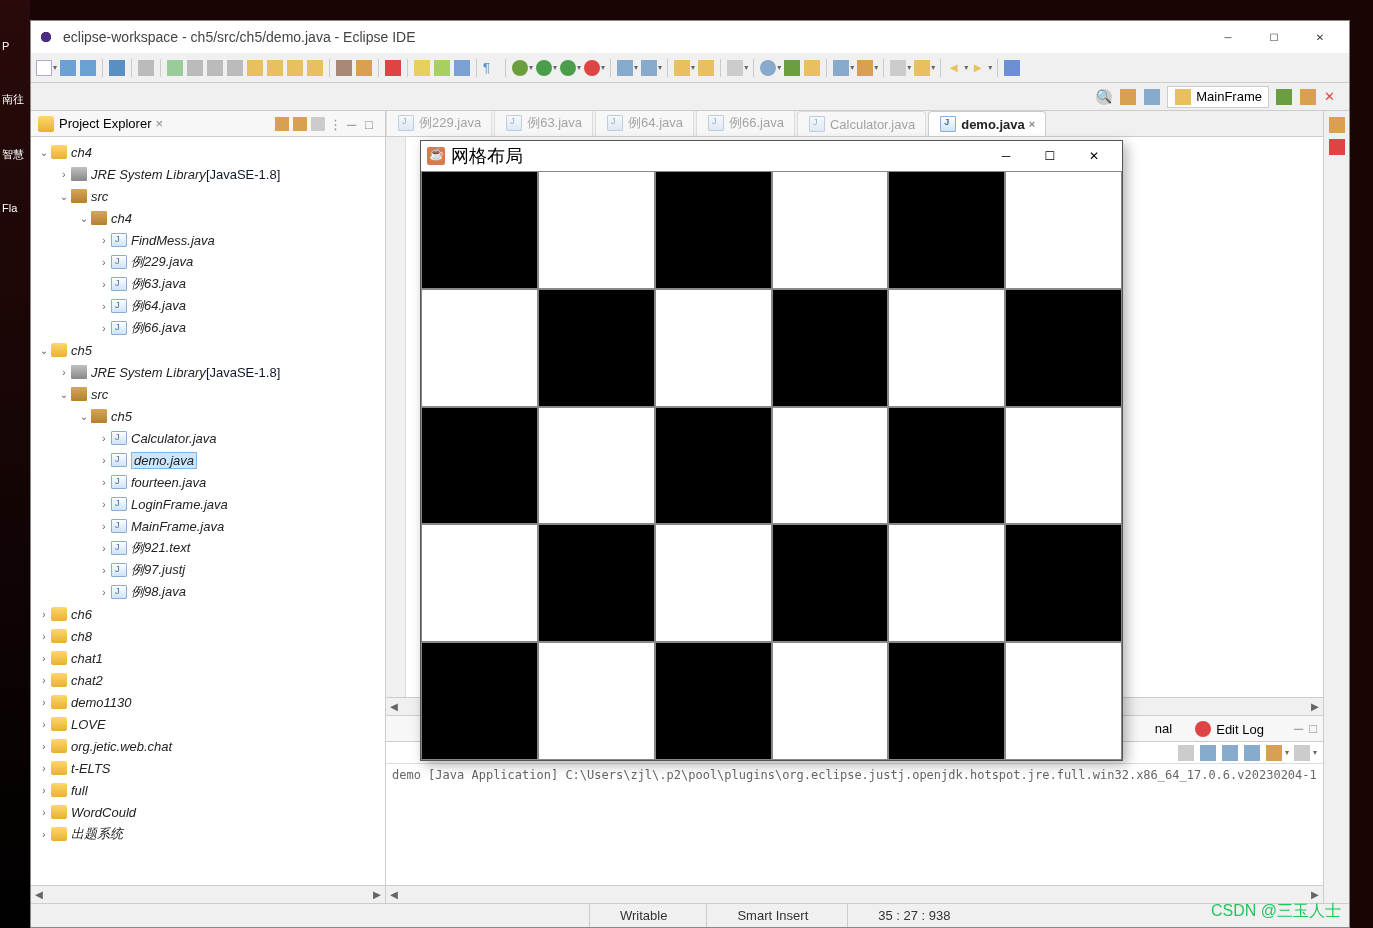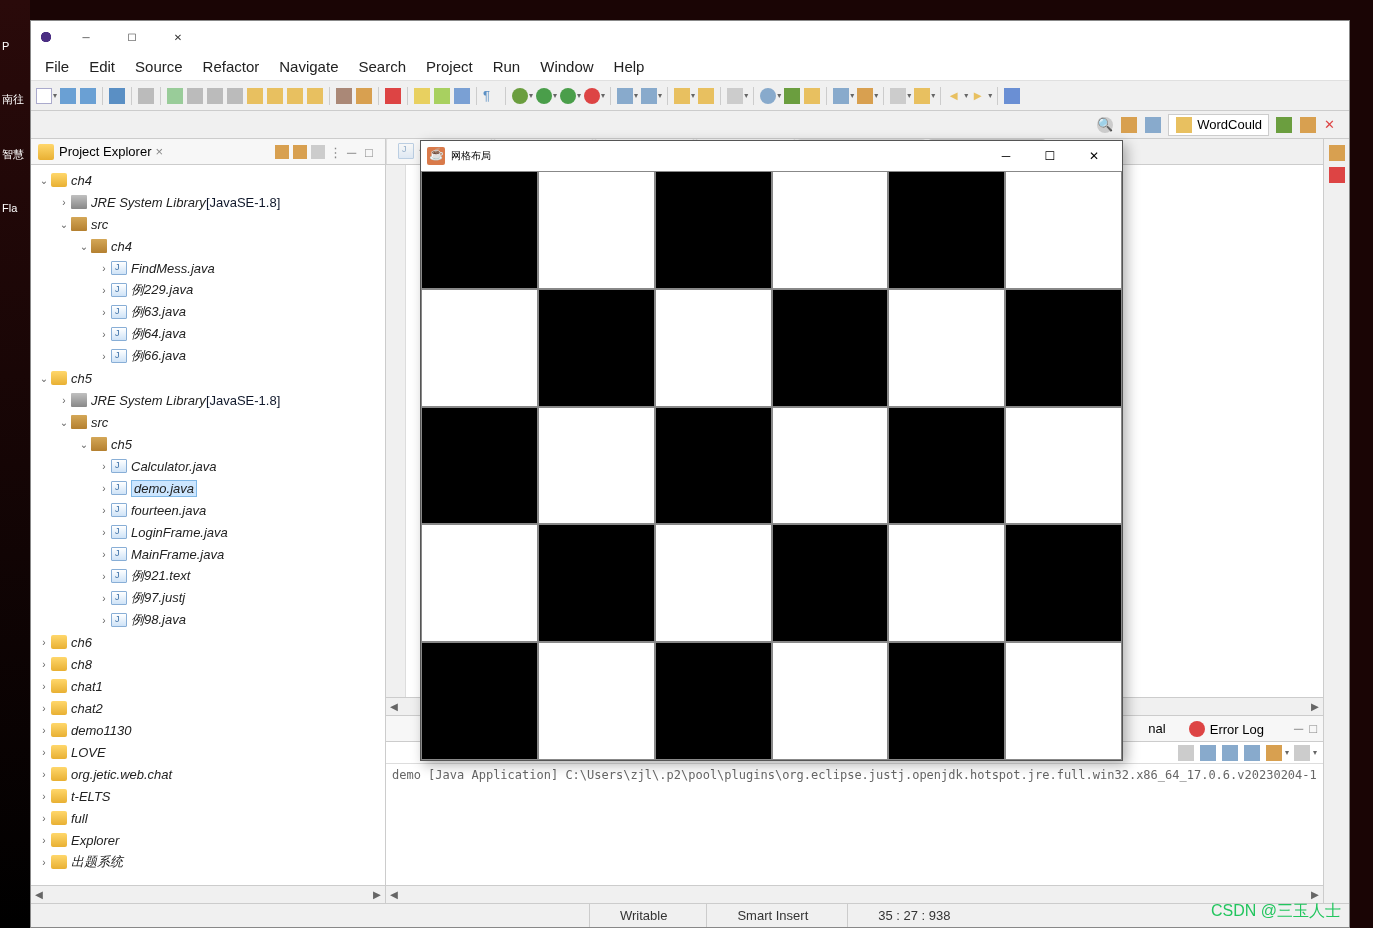--- a/index.html
+++ b/index.html
@@ -57,21 +57,21 @@
 .status-bar { height: 24px; border-top: 1px solid #ccc; background: #f0f0f0; display: flex; align-items: center; font-size: 13px; color: #333; }
 .status-bar .seg { padding: 0 30px; border-left: 1px solid #ccc; height: 100%; display: flex; align-items: center; margin-left: 9px; }
 .status-bar .seg:first-child { border-left: none; flex: 0 0 540px; }
 
 .right-strip { width: 26px; border-left: 1px solid #ccc; background: #f0f0f0; display: flex; flex-direction: column; align-items: center; padding-top: 6px; gap: 6px; }
 
 .java-dialog { position: absolute; left: 420px; top: 140px; width: 703px; height: 621px; background: #fff; border: 1px solid #555; box-shadow: 4px 4px 12px rgba(0,0,0,0.3); display: flex; flex-direction: column; }
 .java-title { height: 30px; background: #fff; display: flex; align-items: center; padding: 0 6px; }
 .java-title .ji { width: 18px; height: 18px; background: #d97a4a; margin-right: 6px; border-radius: 2px; position: relative; }
 .java-title .ji:after { content: "☕"; position: absolute; left: 2px; top: 0; font-size: 12px; }
-.java-title .jt { flex: 1; font-size: 10px; }
+.java-title .jt { flex: 1; font-size: 18px; }
 .java-title .jwin { display: flex; }
 .java-title .jbtn { width: 44px; height: 28px; display: flex; align-items: center; justify-content: center; font-size: 12px; }
 .grid-board { flex: 1; display: grid; grid-template-columns: repeat(6, 1fr); grid-template-rows: repeat(5, 1fr); }
 .grid-cell { border: 1px solid #888; }
 .grid-cell.b { background: #000; }
 .grid-cell.w { background: #fff; }
 
 .watermark { position: absolute; right: 32px; bottom: 6px; color: #22c55e; font-size: 16px; }
 
 .icon-folder { background: linear-gradient(#ffd76b, #e8b033); border-radius: 2px; }
@@ -89,39 +89,28 @@
   <div class="badge">P</div>
   <div class="badge">南往</div>
   <div class="badge">智慧</div>
   <div class="badge">Fla</div>
 </div>
 
 <div class="ide-window">
 
   <div class="title-bar">
     <div class="app-icon"></div>
+    <div class="title-text">eclipse-workspace - ch5/src/ch5/demo.java - Eclipse IDE</div>
     <div class="win-controls">
       <div class="win-btn">─</div>
       <div class="win-btn">☐</div>
       <div class="win-btn">✕</div>
     </div>
   </div>
 
-  <div class="menu-bar">
-    <span>File</span>
-    <span>Edit</span>
-    <span>Source</span>
-    <span>Refactor</span>
-    <span>Navigate</span>
-    <span>Search</span>
-    <span>Project</span>
-    <span>Run</span>
-    <span>Window</span>
-    <span>Help</span>
-  </div>
 
   <div class="toolbar">
     <span class="tb-icon" style="background:#fff;border:1px solid #aac;"></span>
       <span class="tb-dd">▾</span>
     <span class="tb-icon" style="background:#6aa0d4;"></span>
     <span class="tb-icon" style="background:#6aa0d4;"></span>
     <span class="tb-sep"></span>
     <span class="tb-icon" style="background:#5a8fc4;"></span>
     <span class="tb-sep"></span>
     <span class="tb-icon" style="background:#bbb;"></span>
@@ -189,21 +178,21 @@
     <span class="tb-sep"></span>
     <span class="tb-icon" style="background:#6a8fd4;"></span>
   </div>
 
   <div class="second-toolbar">
     <span class="tb-icon" style="background:#ccc;border-radius:50%;">🔍</span>
     <span class="tb-icon" style="background:#d8a050;"></span>
     <span class="tb-icon" style="background:#8ac;"></span>
     <div class="perspective-btn">
       <span class="tb-icon" style="background:#e8c060;"></span>
-      <span>WordCould</span>
+      <span>MainFrame</span>
     </div>
     <span class="tb-icon" style="background:#6b9e3f;"></span>
     <span class="tb-icon" style="background:#d8a050;"></span>
     <span class="tb-icon" style="color:#d44;">✕</span>
   </div>
 
   <div class="content-area">
 
     <div class="explorer-pane">
       <div class="pane-header">
@@ -370,21 +359,21 @@
             <span class="node-label">t-ELTS</span>
           </div>
           <div class="tree-node" style="padding-left: 6px;">
             <span class="twisty">›</span>
             <span class="node-icon icon-folder"></span>
             <span class="node-label">full</span>
           </div>
           <div class="tree-node" style="padding-left: 6px;">
             <span class="twisty">›</span>
             <span class="node-icon icon-folder"></span>
-            <span class="node-label">Explorer</span>
+            <span class="node-label">WordCould</span>
           </div>
           <div class="tree-node" style="padding-left: 6px;">
             <span class="twisty">›</span>
             <span class="node-icon icon-folder"></span>
             <span class="node-label">出题系统</span>
           </div>
         </div>
       <div class="bottom-scroll">
         <span class="arrow">◄</span>
         <span style="flex:1"></span>
@@ -429,21 +418,21 @@
         <span class="arrow">►</span>
       </div>
 
       <div class="console-pane">
         <div class="console-header">
           <div class="console-tab">
             <span>nal</span>
           </div>
           <div class="console-tab">
             <span class="tb-icon" style="background:#d44;border-radius:50%;"></span>
-            <span>Error Log</span>
+            <span>Edit Log</span>
           </div>
           <span style="flex:0 0 10px"></span>
           <span class="pi" style="color:#888;">─</span>
           <span class="pi" style="color:#888;">□</span>
         </div>
         <div style="height:22px;border-bottom:1px solid #ddd;display:flex;justify-content:flex-end;padding:0 6px;gap:4px;align-items:center;">
           <span class="tb-icon" style="background:#ccc;"></span>
           <span class="tb-icon" style="background:#8ac;"></span>
           <span class="tb-icon" style="background:#8ac;"></span>
           <span class="tb-icon" style="background:#8ac;"></span>

